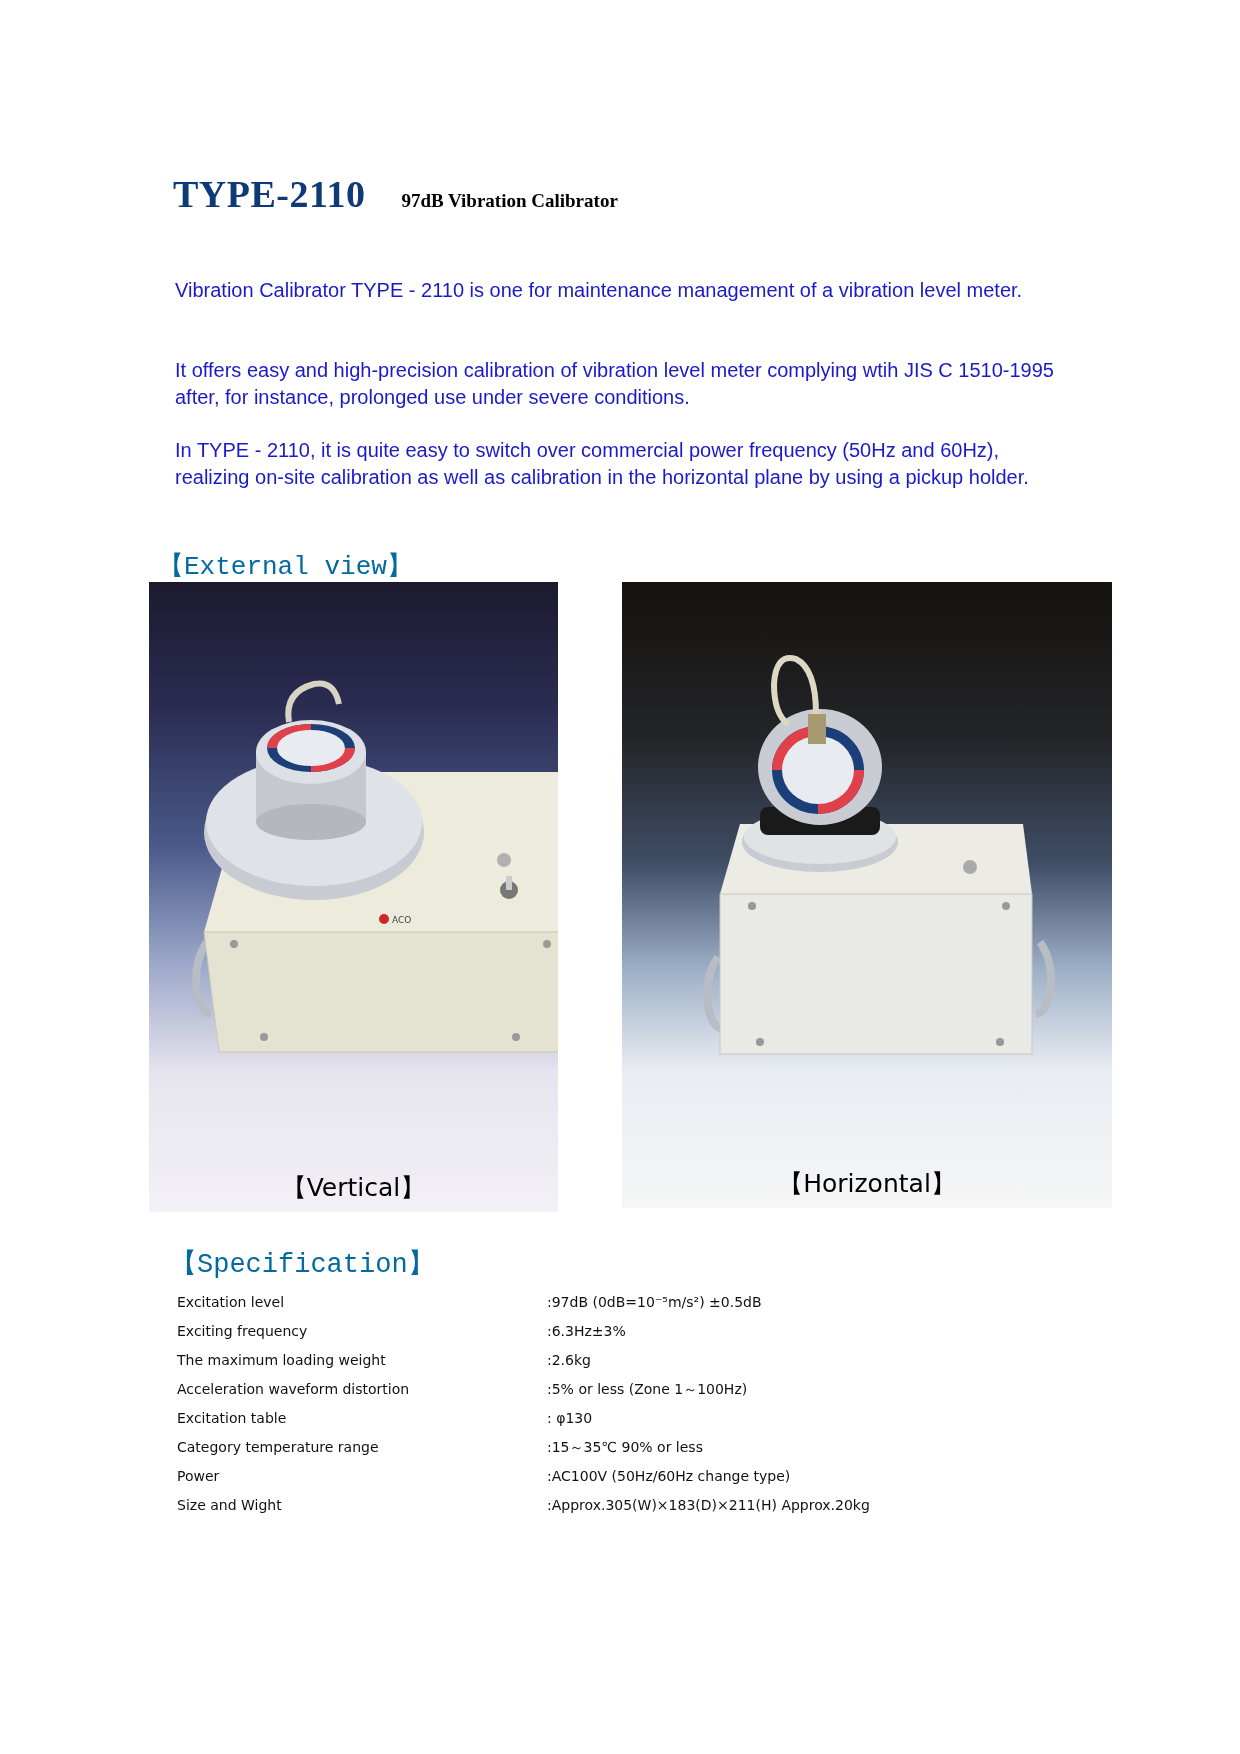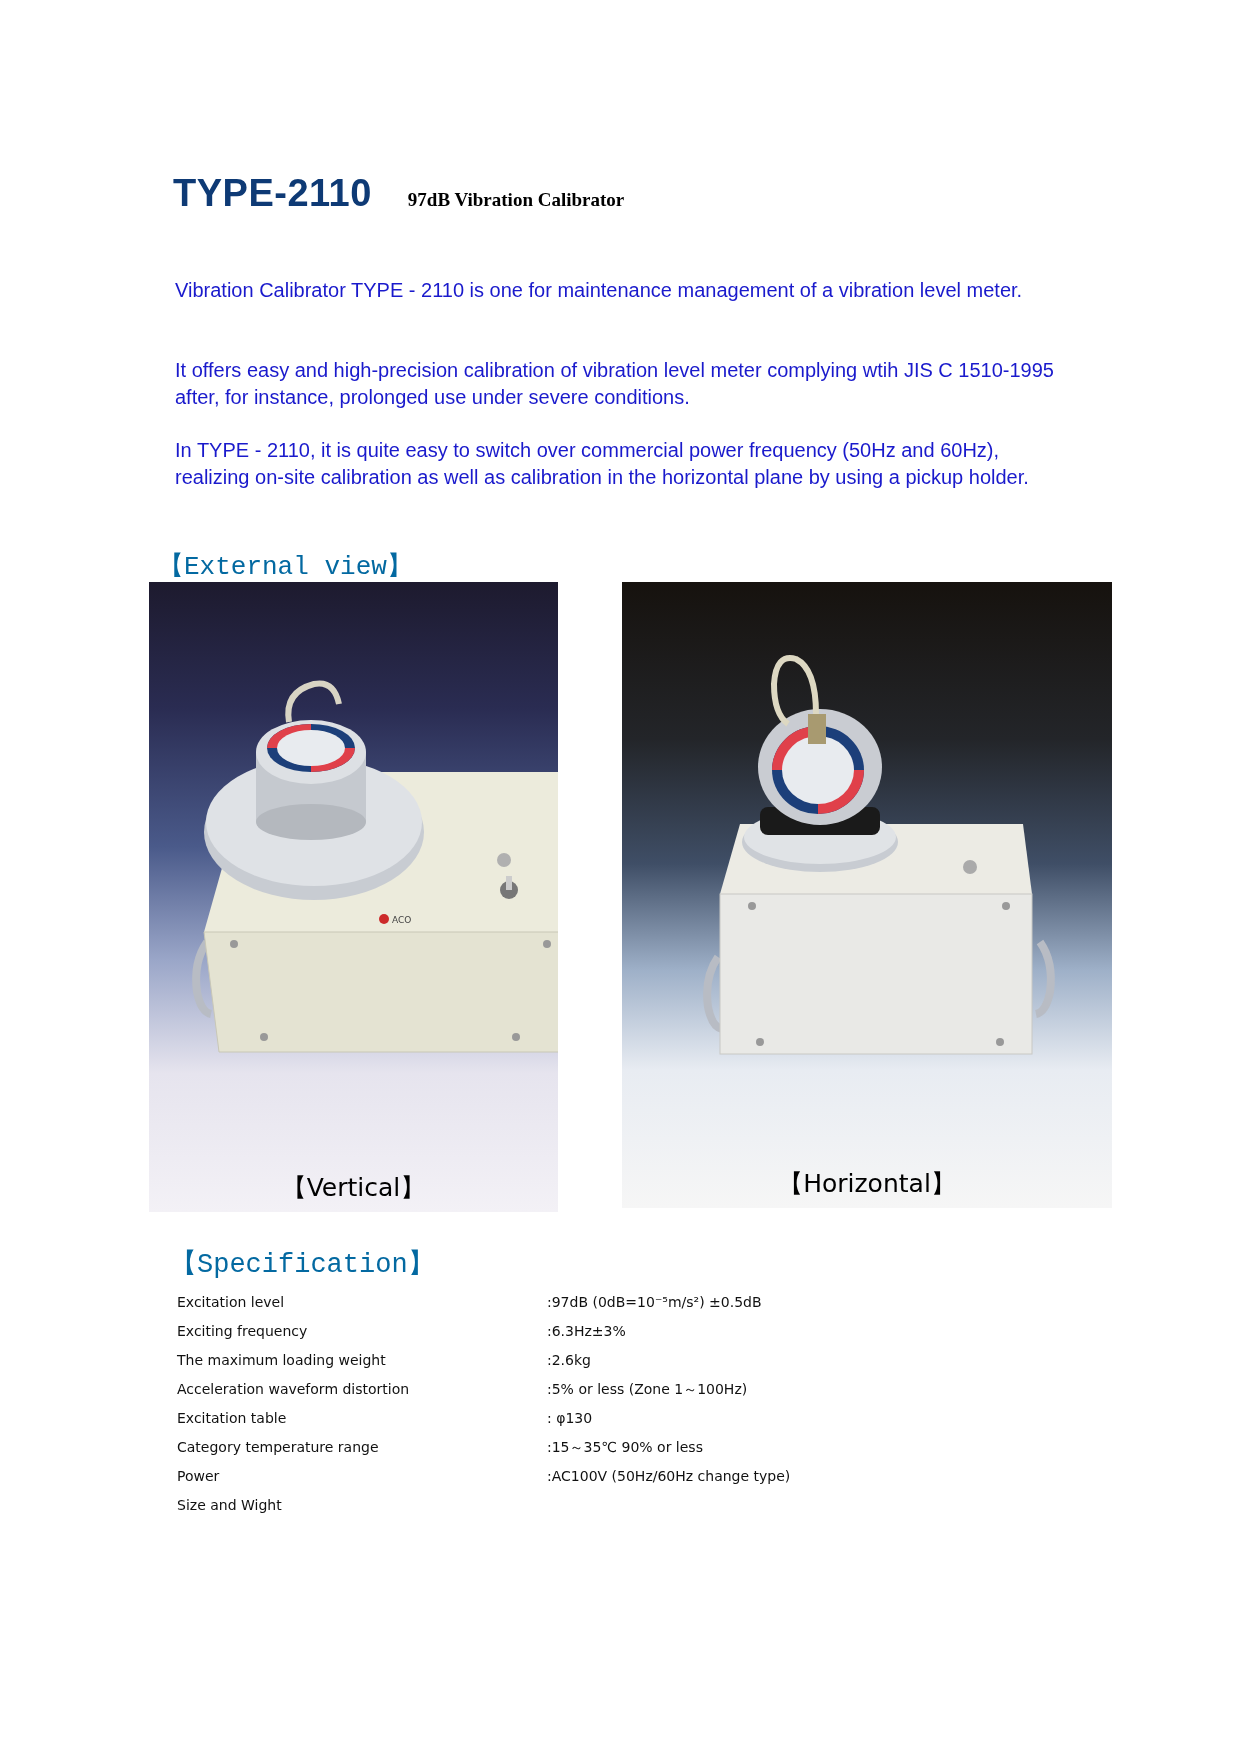--- a/index.html
+++ b/index.html
@@ -1,19 +1,19 @@
 <!DOCTYPE html>
 <html><head>
   <meta charset="utf-8">
   <style>
     html, body { margin: 0; padding: 0; background: #ffffff; }
     body { width: 1240px; height: 1754px; position: relative; overflow: hidden; font-family: "Liberation Sans", sans-serif; color: #000; }
 
     .title-row { position: absolute; left: 173px; top: 172px; display: flex; align-items: baseline; }
-    .model { font-family: Liberation Sans, sans-serif; font-weight: bold; font-size: 38px; color: #0e3a75; letter-spacing: 0.5px; }
+    .model { font-family: Liberation Serif, serif; font-weight: bold; font-size: 38px; color: #0e3a75; letter-spacing: 0.5px; }
     .subtitle { font-family: "Liberation Serif", serif; font-weight: bold; font-size: 19px; color: #000; margin-left: 36px; }
 
     .intro { position: absolute; left: 175px; width: 900px; color: #1a1acc; font-family: "Liberation Sans", sans-serif; font-size: 20px; line-height: 27px; }
     .intro p { margin: 0; }
     .p1 { top: 277px; }
     .p2 { top: 357px; }
     .p3 { top: 437px; }
 
     .section-heading { position: absolute; font-family: Liberation Mono, monospace; font-size: 26px; color: #0369a1; white-space: nowrap; }
     .h-external { left: 158px; top: 548px; }
@@ -148,14 +148,15 @@
   <div class="spec-row">
     <span class="spec-label">Category temperature range</span>
     <span class="spec-value">:15～35℃ 90% or less</span>
   </div>
   <div class="spec-row">
     <span class="spec-label">Power</span>
     <span class="spec-value">:AC100V (50Hz/60Hz change type)</span>
   </div>
   <div class="spec-row">
     <span class="spec-label">Size and Wight</span>
+    <span class="spec-value">:Approx.305(W)×183(D)×211(H)  Approx.20kg</span>
   </div>
 </div>
 
 </body></html>

